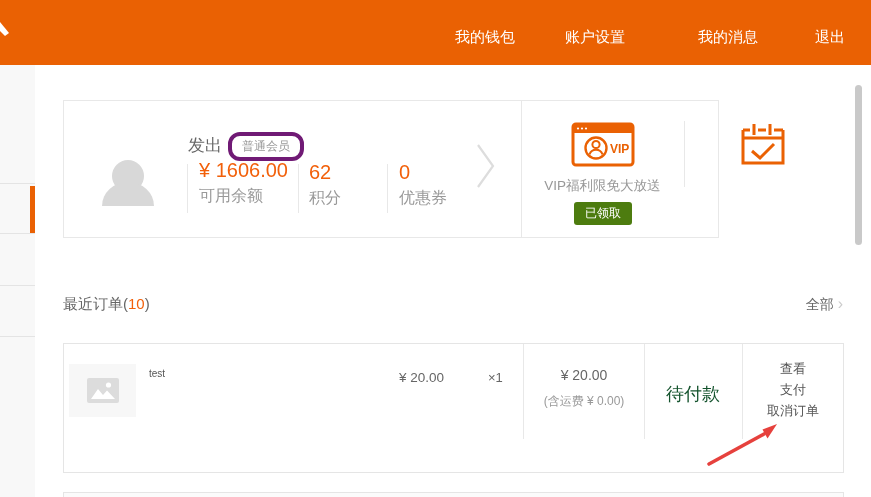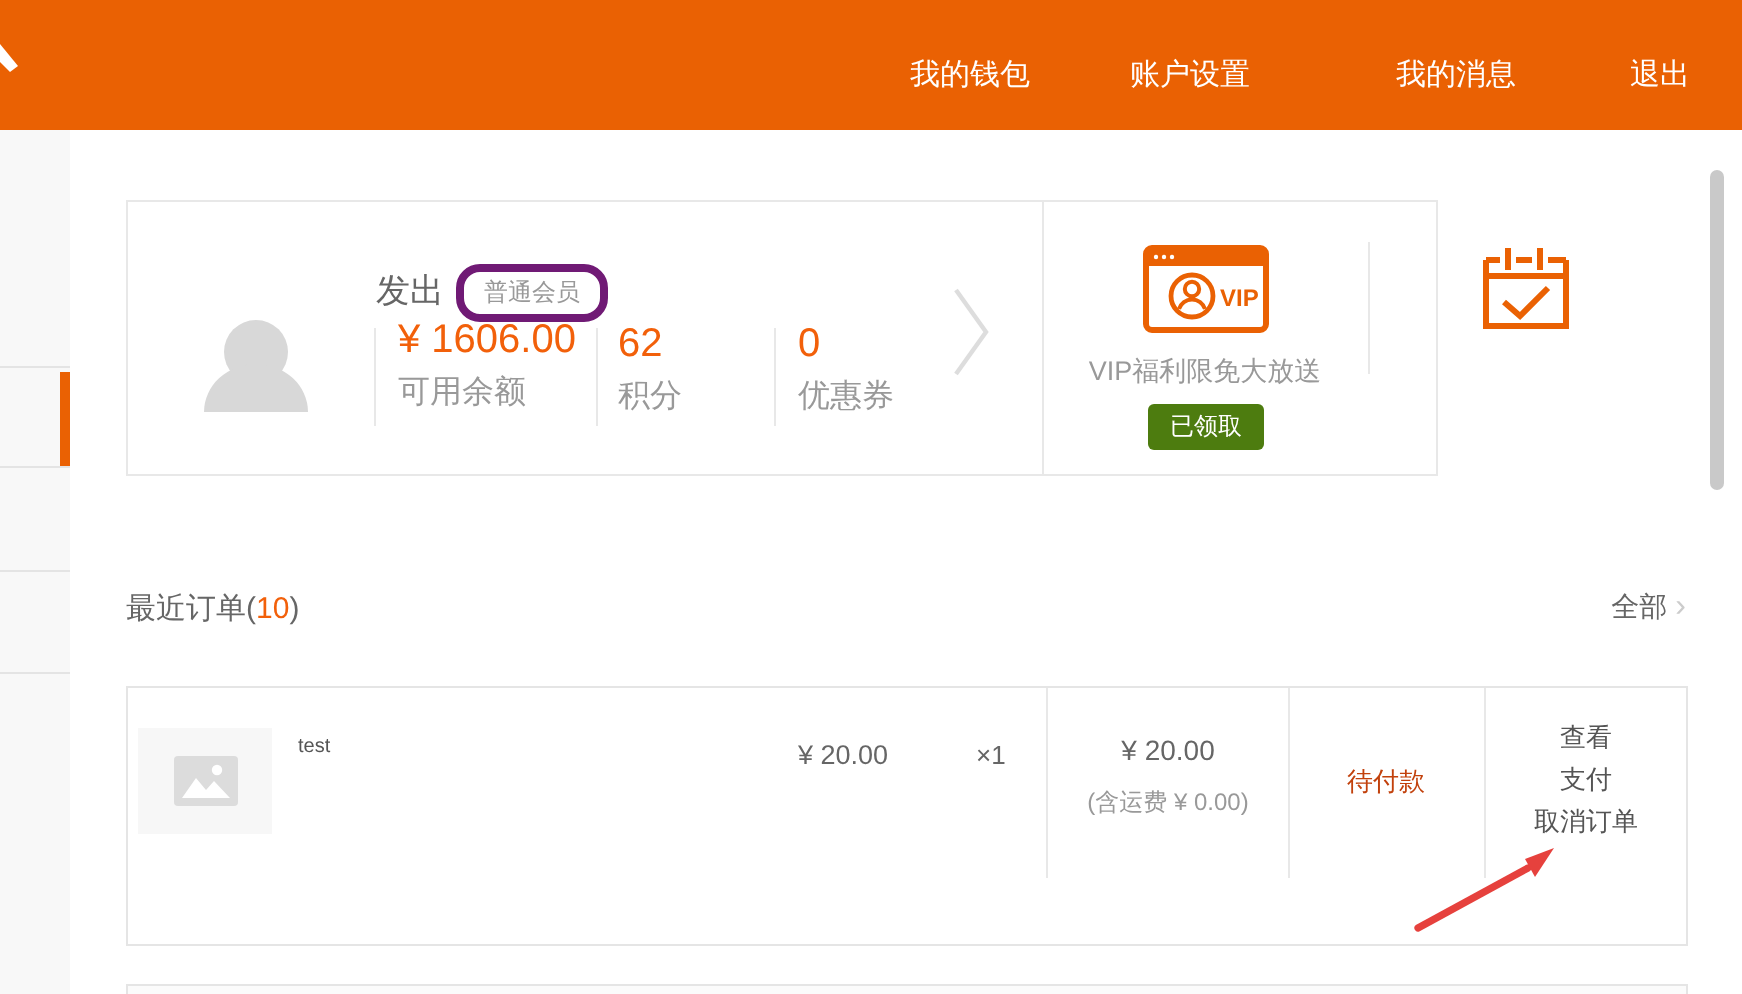--- a/index.html
+++ b/index.html
@@ -41,21 +41,21 @@
   .order-body { position:relative; height:95px; }
   .col-div { position:absolute; top:0; height:95px; width:1px; background:#e8e8e8; }
   .prod-img { position:absolute; left:5px; top:20px; width:67px; height:53px; background:#f7f7f7;
     display:flex; align-items:center; justify-content:center; cursor:pointer; }
   .prod-name { position:absolute; left:85px; top:24px; font-size:10px; color:#555; cursor:pointer; }
   .unit-price { position:absolute; left:300px; top:26px; width:80px; text-align:right; font-size:13.5px; color:#666; }
   .qty { position:absolute; left:424px; top:26px; font-size:13px; color:#666; }
   .total-col { position:absolute; left:460px; top:0; width:120px; height:95px; text-align:center; padding-top:23px; }
   .total-val { font-size:14px; color:#666; }
   .ship-note { font-size:12px; color:#999; margin-top:10px; }
-  .status-col { position:absolute; left:580px; top:0; width:98px; height:95px; text-align:center; padding-top:38px; font-size:13px; color:#c2410c; }
+  .status-col { position:absolute; left:580px; top:0; width:98px; height:95px; text-align:center; padding-top:38px; font-size:18px; color:#14532d; }
   .actions-col { position:absolute; left:678px; top:0; width:102px; height:95px;
     display:flex; flex-direction:column; align-items:center; padding-top:16px; gap:3px; }
   .action-link { font-size:13px; color:#555; cursor:pointer; }
 
   .next-card { position:absolute; left:63px; top:492px; width:781px; height:12px; border:1px solid #e5e5e5; background:#fbfbfb; }
 
   .scroll-thumb { position:absolute; left:855px; top:85px; width:7px; height:160px; background:#c9c9c9; border-radius:3.5px; cursor:pointer; }
 </style>
 </head>
 <body>

